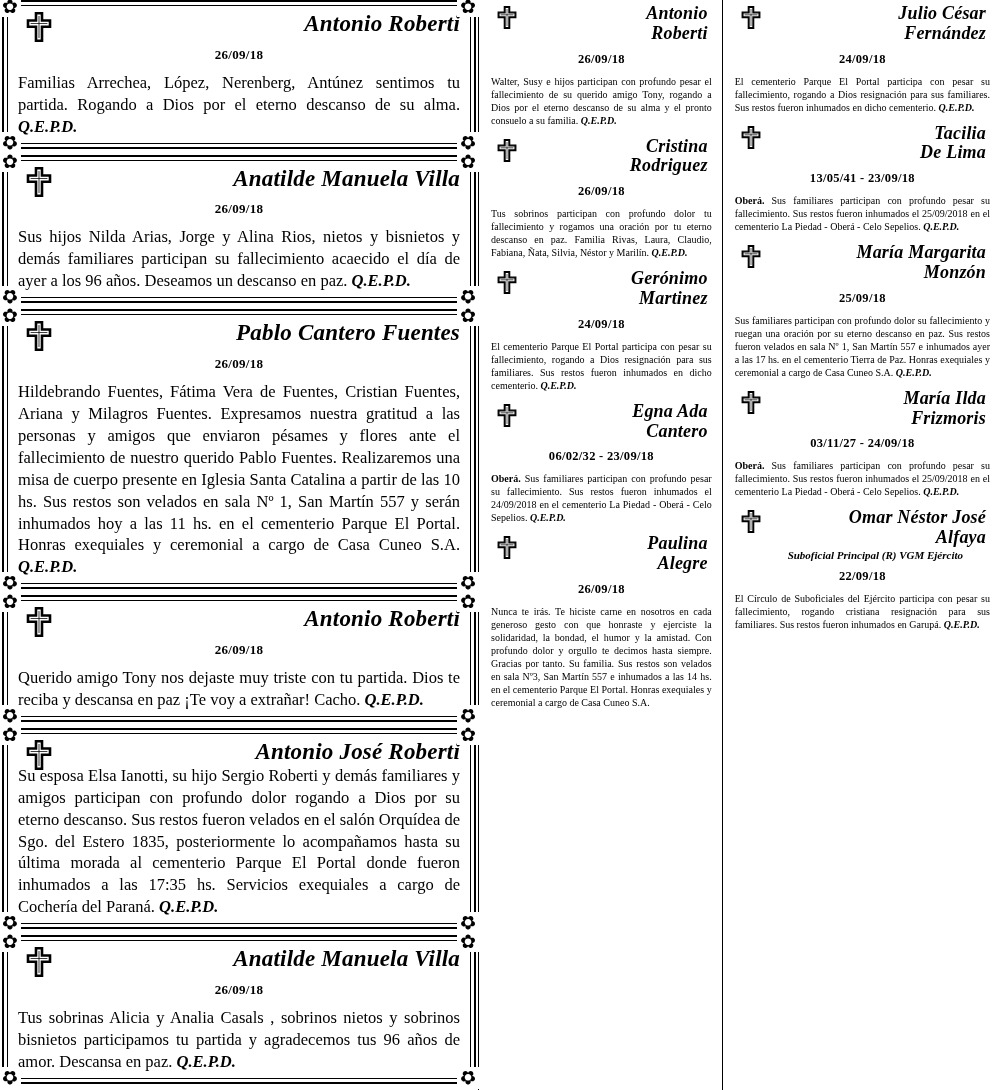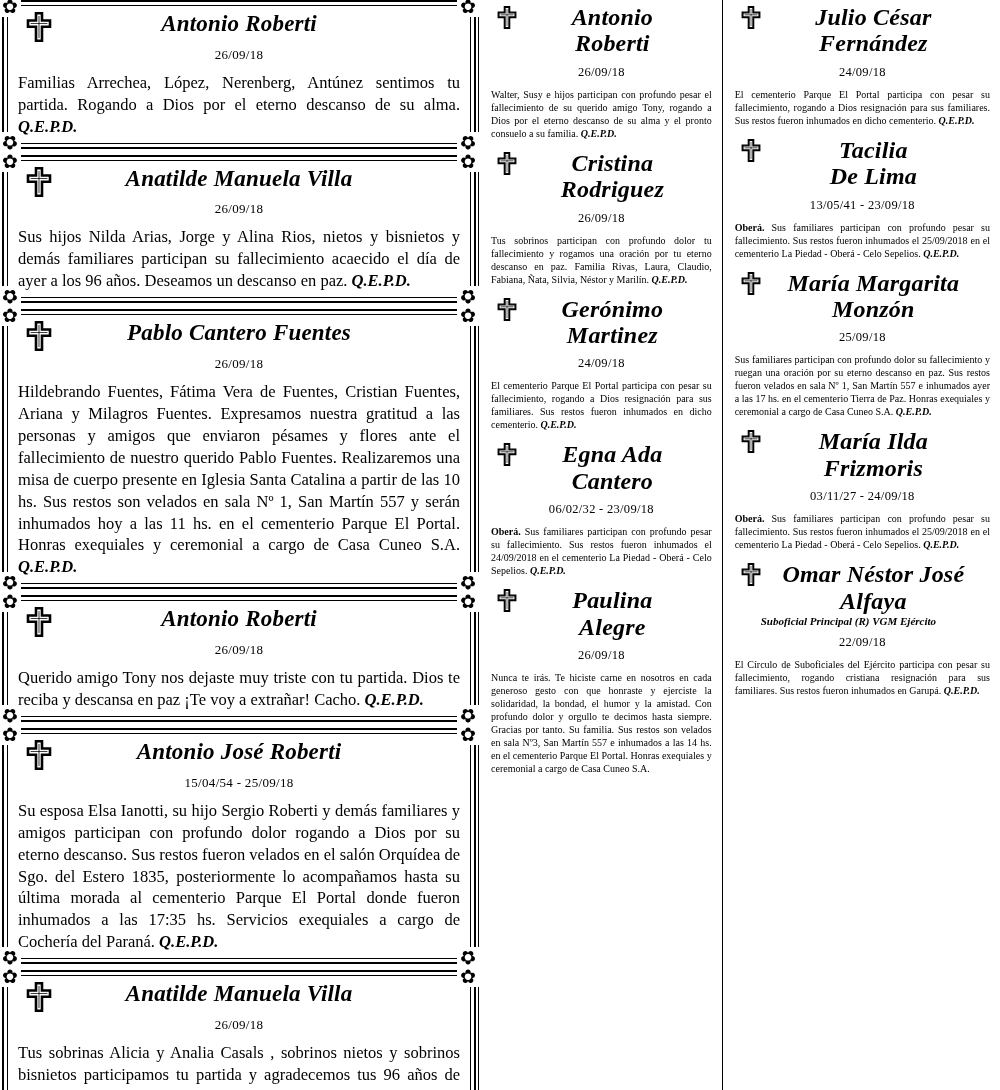--- a/index.html
+++ b/index.html
@@ -59,32 +59,32 @@
 
   .cross{
     position:absolute;
     left:22px;top:10px;
     width:26px;height:30px;
     z-index:4;
   }
   .cross svg{display:block;}
 
   .obit-name{
-    text-align:center;
+    text-align:right;
     font-style:italic;
     font-weight:bold;
     font-family:"Liberation Serif", serif;
     font-size:23px;
     line-height:1.12;
     letter-spacing:.2px;
     margin:2px 0 0 0;
   }
   .obit-date{
     text-align:center;
-    font-weight:normal;
+    font-weight:bold;
     font-size:13px;
     font-family:"Liberation Serif", serif;
     margin:10px 0 9px 0;
     letter-spacing:.3px;
   }
   .obit-body{
     text-align:justify;
     font-size:16.5px;
     line-height:1.33;
     font-family:Liberation Serif, serif;
@@ -111,27 +111,27 @@
     position:relative;
     padding:4px 0 4px 0;
     margin-bottom:2px;
   }
   .cross-sm{
     position:absolute;
     left:6px;top:6px;
     width:20px;height:23px;
   }
   .obit-sm .obit-name{
-    font-size:24px;
+    font-size:18px;
     line-height:1.1;
     margin:0 0 0 26px;
     padding-right:4px;
   }
   .obit-sm .obit-rank{
-    text-align:left;
+    text-align:center;
     font-style:italic;
     font-weight:bold;
     font-size:11px;
     line-height:1.1;
     margin:1px 0 0 26px;
   }
   .obit-sm .obit-date{
     font-size:12.5px;
     margin:8px 0 8px 0;
   }
@@ -217,21 +217,20 @@
         <span class="orn bl">✿</span>
         <span class="orn br">✿</span>
         <span class="cross">
           <svg viewBox="0 0 26 30" width="26" height="30">
             <path d="M9.5 0.8 H16.5 V8 H24.5 V15.2 H16.5 V29.2 H9.5 V15.2 H1.5 V8 H9.5 Z" fill="#000" stroke="#000" stroke-width="1.6"></path>
             <path d="M11.3 2.6 H14.7 V9.8 H22.7 V13.4 H14.7 V27.4 H11.3 V13.4 H3.3 V9.8 H11.3 Z" fill="#fff"></path>
             <path d="M12.6 4.0 H13.4 V11.2 H21.4 V12.1 H13.4 V26.1 H12.6 V12.1 H4.6 V11.2 H12.6 Z" fill="#000"></path>
           </svg>
         </span>
         <div class="obit-name">Antonio José Roberti</div>
-        <div class="obit-date">15/04/54 - 25/09/18</div>
         <div class="obit-body">Su esposa Elsa Ianotti, su hijo Sergio Roberti y demás familiares y amigos participan con profundo dolor rogando a Dios por su eterno descanso. Sus restos fueron velados en el salón Orquídea de Sgo. del Estero 1835, posteriormente lo acompañamos hasta su última morada al cementerio Parque El Portal donde fueron inhumados a las 17:35 hs. Servicios exequiales a cargo de Cochería del Paraná. <span class="qepd">Q.E.P.D.</span></div>
       </div>
       <div class="obit-box">
         <span class="orn tl">✿</span>
         <span class="orn tr">✿</span>
         <span class="orn bl">✿</span>
         <span class="orn br">✿</span>
         <span class="cross">
           <svg viewBox="0 0 26 30" width="26" height="30">
             <path d="M9.5 0.8 H16.5 V8 H24.5 V15.2 H16.5 V29.2 H9.5 V15.2 H1.5 V8 H9.5 Z" fill="#000" stroke="#000" stroke-width="1.6"></path>

